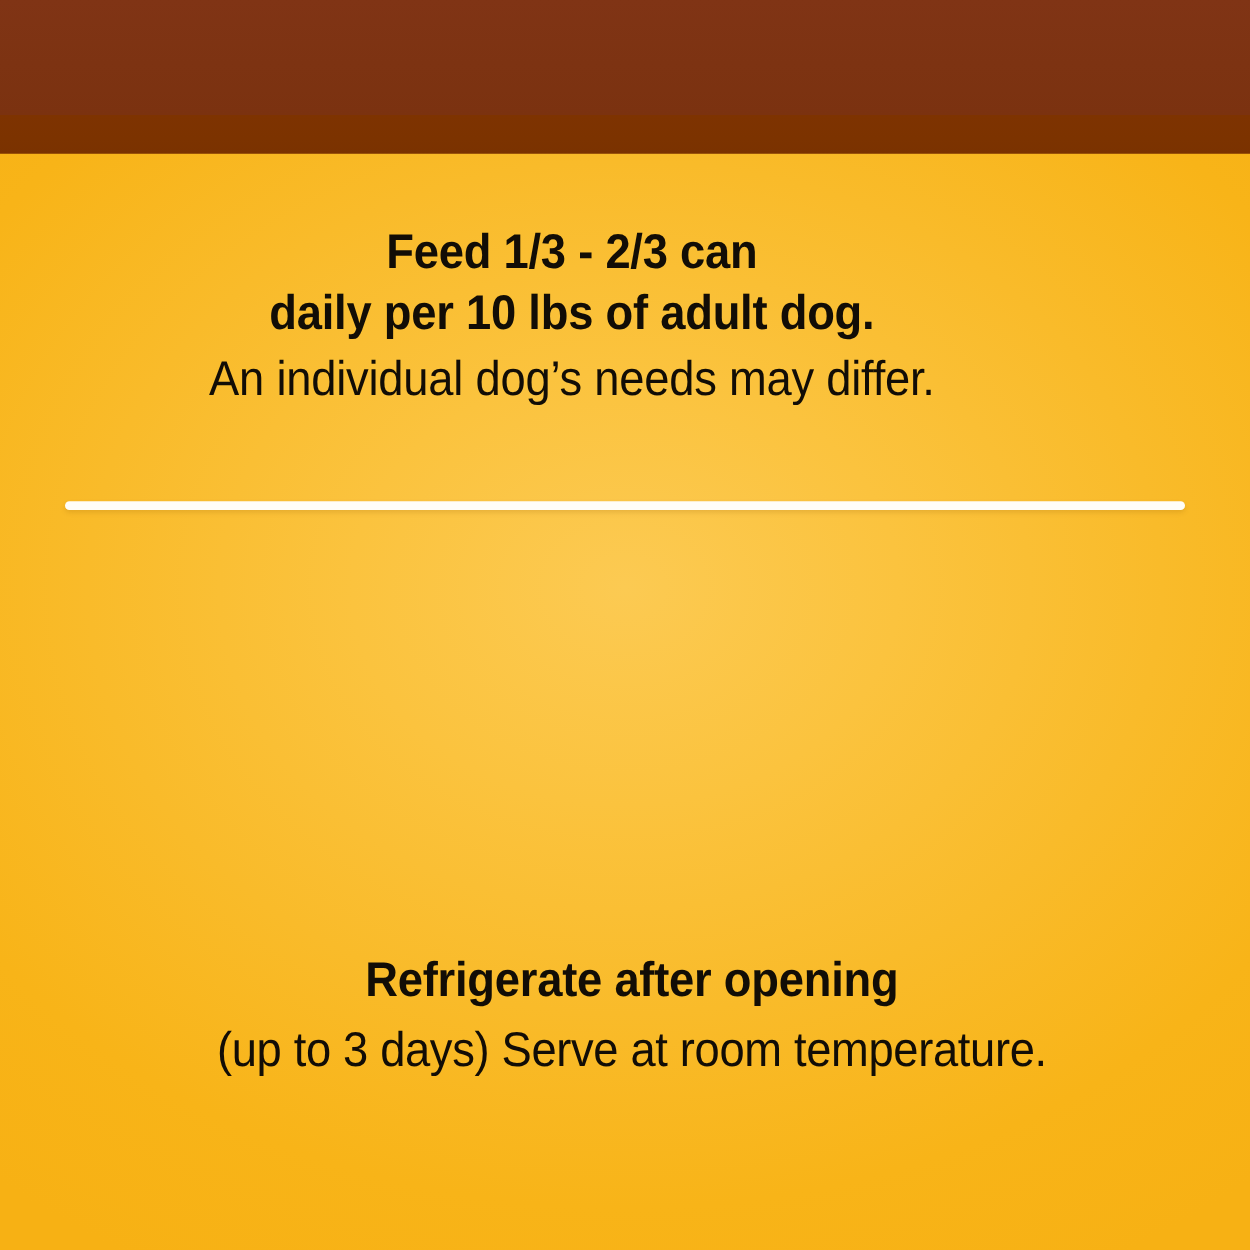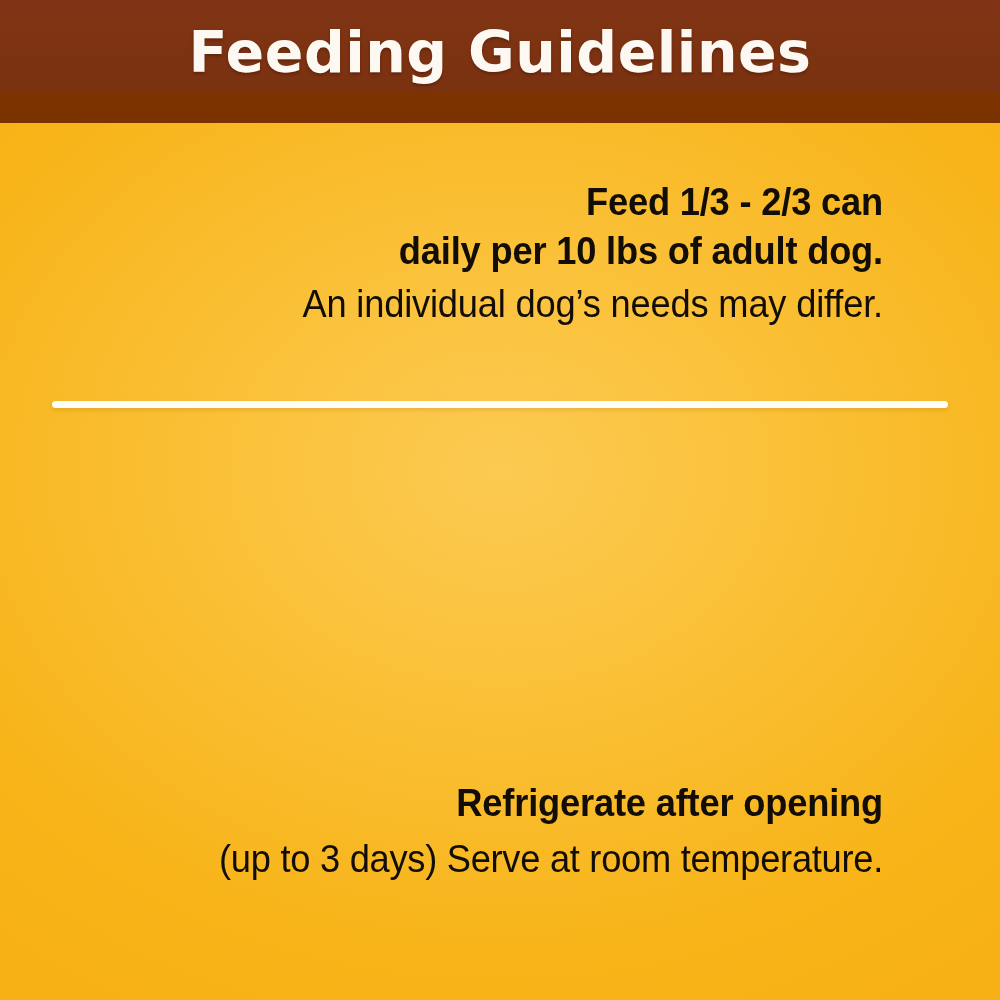--- a/index.html
+++ b/index.html
@@ -78,21 +78,21 @@
     position: absolute;
     top: 123px;
     left: 0;
     width: 1000px;
     height: 877px;
     color: #120d06;
   }
 
   .block {
     width: 915px;
-    text-align: right;
+    text-align: center;
   }
 
   .line {
     display: block;
     white-space: nowrap;
     font-family: "Liberation Sans Narrow", "Liberation Sans", sans-serif;
   }
 
   
   #section-daily {
@@ -144,22 +144,23 @@
     font-weight: normal;
     font-size: 39px;
     line-height: 54px;
     letter-spacing: -0.3px;
     transform: scaleX(0.93);
   }
 
   
   #section-fridge {
     position: absolute;
-    top: 652px;
-    left: 0;
+    top: 634px;
+    left: 0;
+    padding-left: 48px;
   }
   #section-fridge .strong {
     font-weight: bold;
     font-size: 39px;
     line-height: 56px;
     letter-spacing: -0.2px;
     transform: scaleX(0.93);
   }
   #section-fridge .normal {
     font-weight: normal;
@@ -171,21 +172,20 @@
 </style>
 </head>
 <body>
 
 <div id="panel">
 
   <div id="header-band">
     <div class="band-upper"></div>
     <div class="band-lower"></div>
   </div>
-  <div id="header-title">Feeding Guidelines</div>
 
   <div id="content">
 
     <div id="section-daily" class="block">
       <span class="line strong">Feed 1/3 - 2/3 can</span>
       <span class="line strong">daily per 10 lbs of adult dog.</span>
       <span class="line normal">An individual dog’s needs may differ.</span>
     </div>
 
     <div id="divider"></div>

